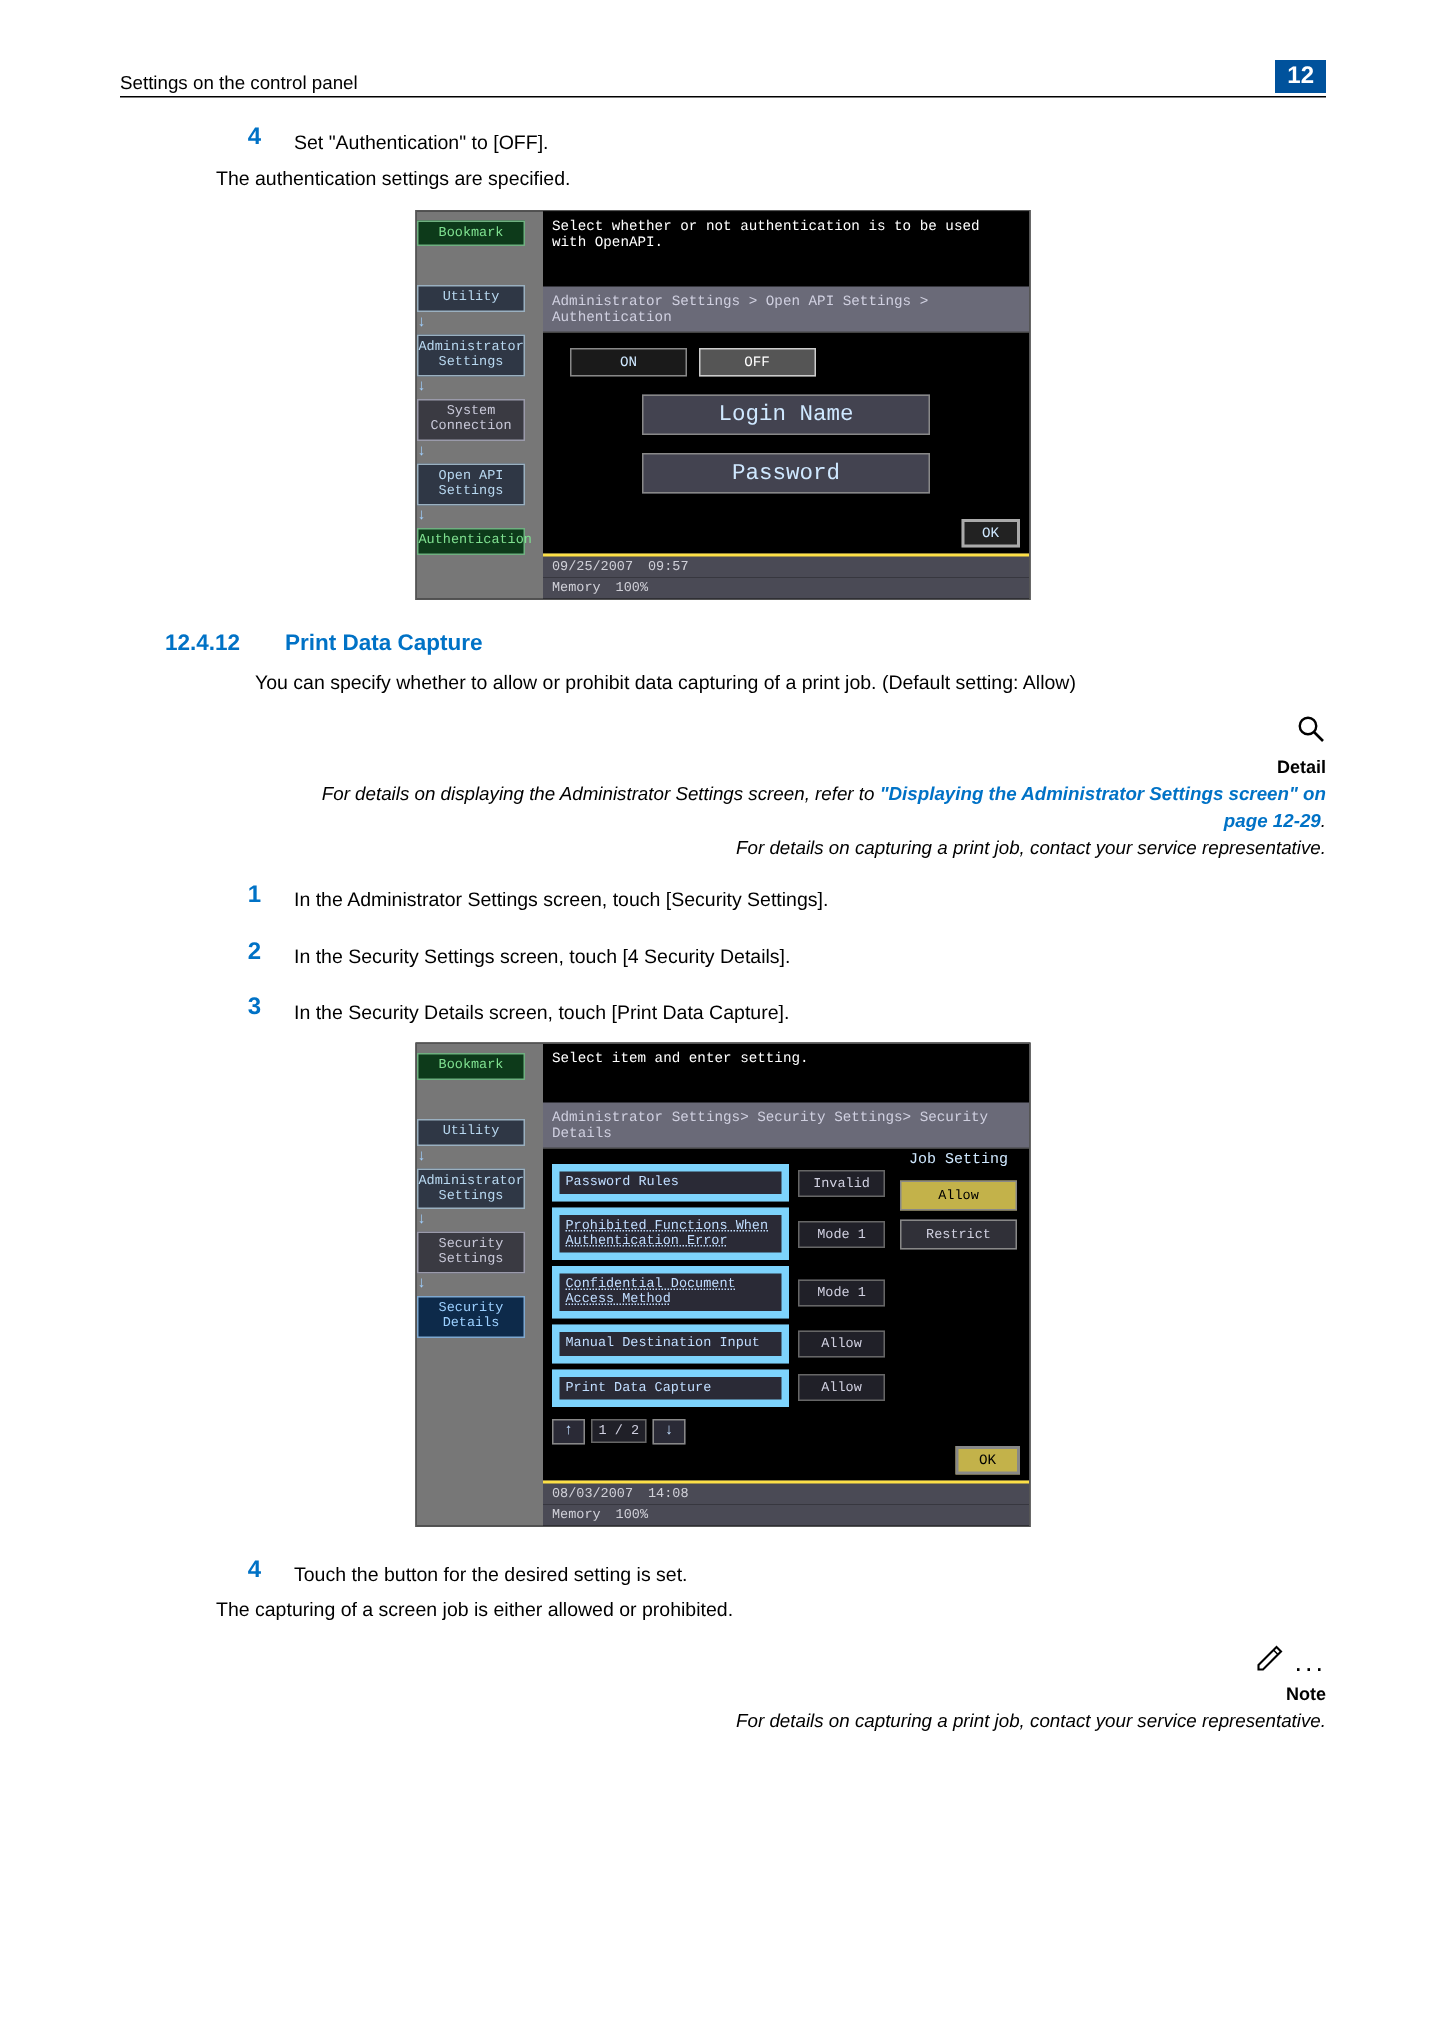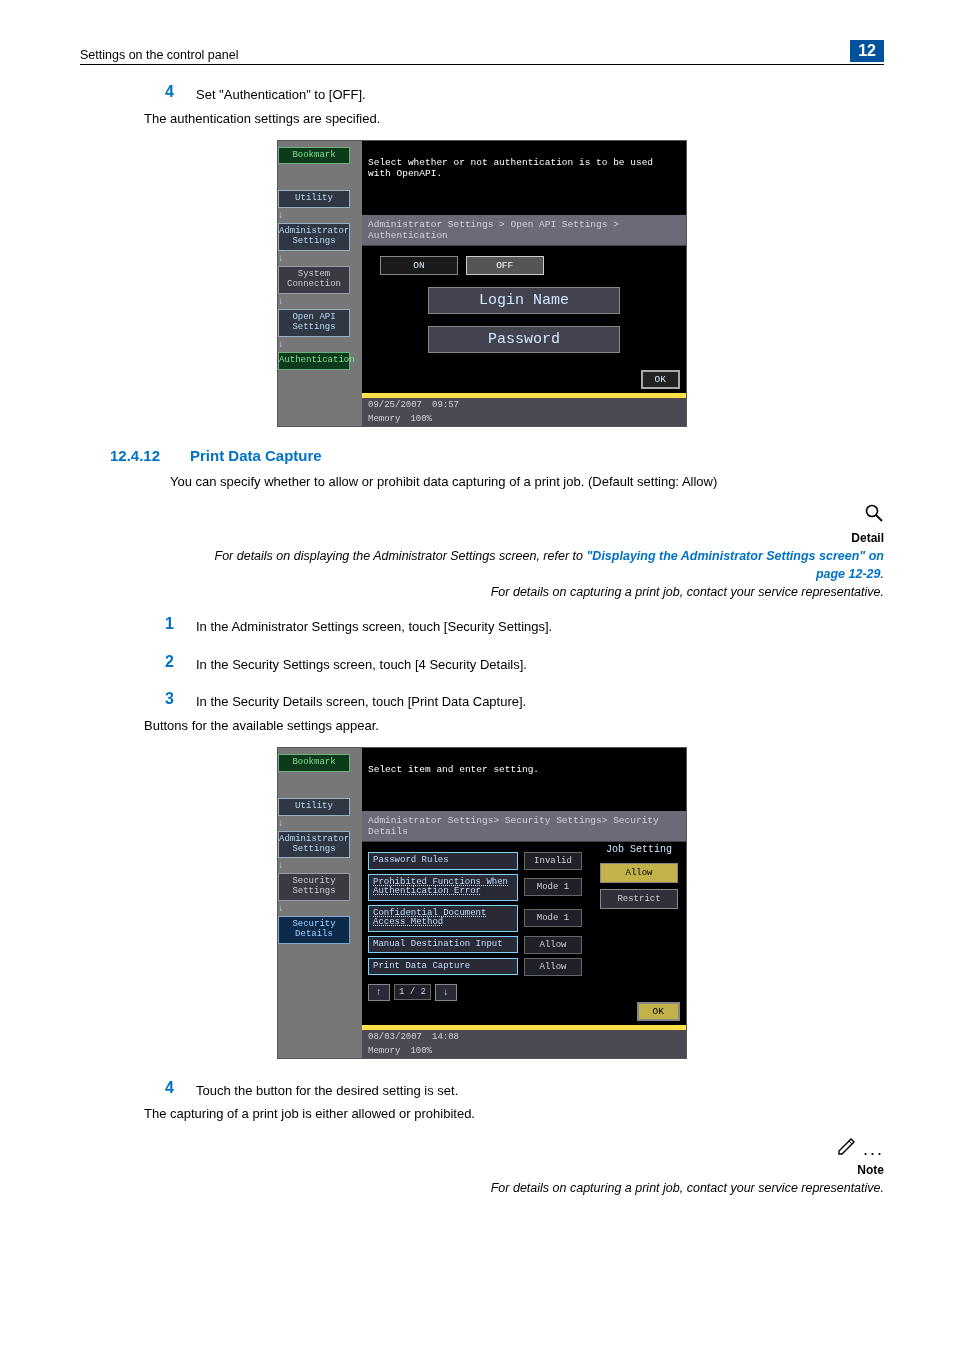--- a/index.html
+++ b/index.html
@@ -67,21 +67,21 @@
     width: 84px;
     background: #777;
     display: flex;
     flex-direction: column;
     align-items: flex-start;
     padding: 6px 0;
     gap: 4px;
   }
   .panel-body-row { display: flex; align-items: stretch; }
   .panel-main { flex: 1; background: #000; display: flex; flex-direction: column; }
-  .panel-topbar { background: #000; color: #fff; padding: 16px 6px; font-size: 9.5px; }
+  .panel-topbar { background: #000; color: #fff; padding: 4px 6px; font-size: 9.5px; }
   .panel-crumb {
     background: #6a6a78; color: #d0d0e0; padding: 4px 6px; font-size: 9.5px; border-bottom: 1px solid #444;
   }
   .panel-content { flex:1; padding: 6px; position: relative; }
   .side-btn {
     background: #2f3745;
     color: #b8d8f0;
     border: 1px solid #9ab0c0;
     width: 70px;
     text-align: center;
@@ -102,26 +102,26 @@
     margin: 12px auto; width: 190px; background:#434350; border:1px solid #888;
     text-align:center; padding:4px 0; color:#cfe8ff; font-size:15px;
   }
   .ok-btn {
     position:absolute; right:6px; bottom:4px;
     background:#222; color:#cfe8ff; border:2px solid #aaa; padding:2px 12px; font-size:9.5px;
   }
   .panel-status {
     display:flex; justify-content:flex-start; gap:10px;
     background:#4a4a55; color:#d0d0d8; font-size:9px; padding:2px 6px;
-    border-top:5px solid #fde047;
+    border-top:2px solid #fde047;
   }
 
   .row-item { display:flex; align-items:center; margin:4px 0; gap:6px; }
   .row-label {
-    background:#2a2a36; color:#c0ddff; border:1px solid #7dd3fc;
+    background:#2a2a36; color:#c0ddff; border:5px solid #7dd3fc;
     width:140px; padding:3px 4px; font-size:9px; line-height:1.05; overflow:hidden;
   }
   .row-label.hl { text-decoration: underline dotted; }
   .row-val {
     background:#202028; color:#d0d0e0; border:1px solid #666;
     width:56px; text-align:center; padding:3px 0; font-size:9px;
   }
   .right-col {
     position:absolute; right:8px; top:2px; width:78px;
     display:flex; flex-direction:column; gap:6px;
@@ -235,21 +235,20 @@
       <span class="step-text">In the Security Settings screen, touch [4 Security Details].</span>
     </div>
   </div>
   <div style="height:10px"></div>
   <div class="step-block">
     <div class="step-row">
       <span class="step-num">3</span>
       <span class="step-text">In the Security Details screen, touch [Print Data Capture].</span>
     </div>
   </div>
-  <div class="sub-text">Buttons for the available settings appear.</div>
 
   <div class="panel">
     <div class="panel-body-row">
       <div class="panel-sidebar">
         <div class="side-btn dark-green">Bookmark</div>
         <div style="height:18px"></div>
         <div class="side-btn">Utility</div>
         <div class="side-arrow">↓</div>
         <div class="side-btn" style="white-space:pre-line">Administrator
 Settings</div>
@@ -308,21 +307,21 @@
       </div>
     </div>
   </div>
 
   <div class="step-block">
     <div class="step-row">
       <span class="step-num">4</span>
       <span class="step-text">Touch the button for the desired setting is set.</span>
     </div>
   </div>
-  <div class="sub-text">The capturing of a print job is either allowed or prohibited.</div>
+  <div class="sub-text">The capturing of a screen job is either allowed or prohibited.</div>
 
   <div class="note-block">
     <div class="note-icon">
       <svg width="22" height="18" viewBox="0 0 22 18">
           <path d="M2 14 L14 2 L17 5 L5 17 L2 17 Z" fill="none" stroke="#000" stroke-width="1.4"></path>
           <path d="M12 4 L15 7" stroke="#000" stroke-width="1"></path>
         </svg><span class="dots">...</span>
     </div>
     <div class="note-label">Note</div>
     <div class="note-text">For details on capturing a print job, contact your service representative.</div>

